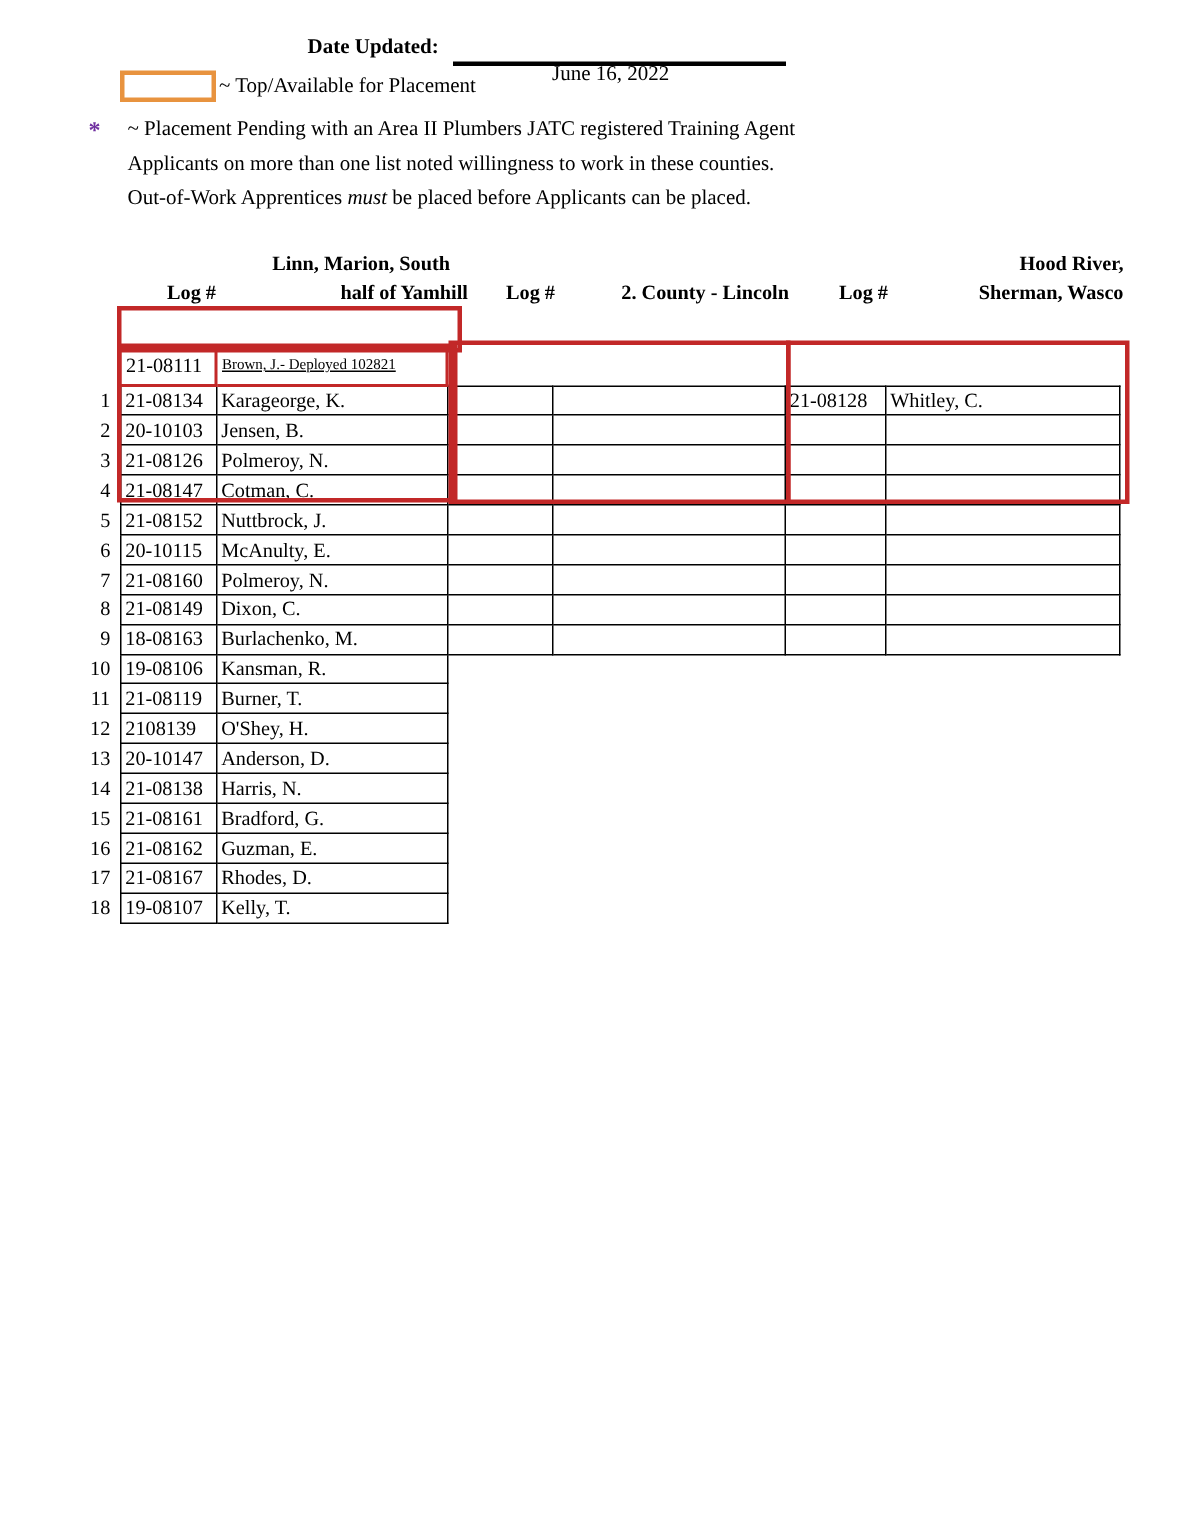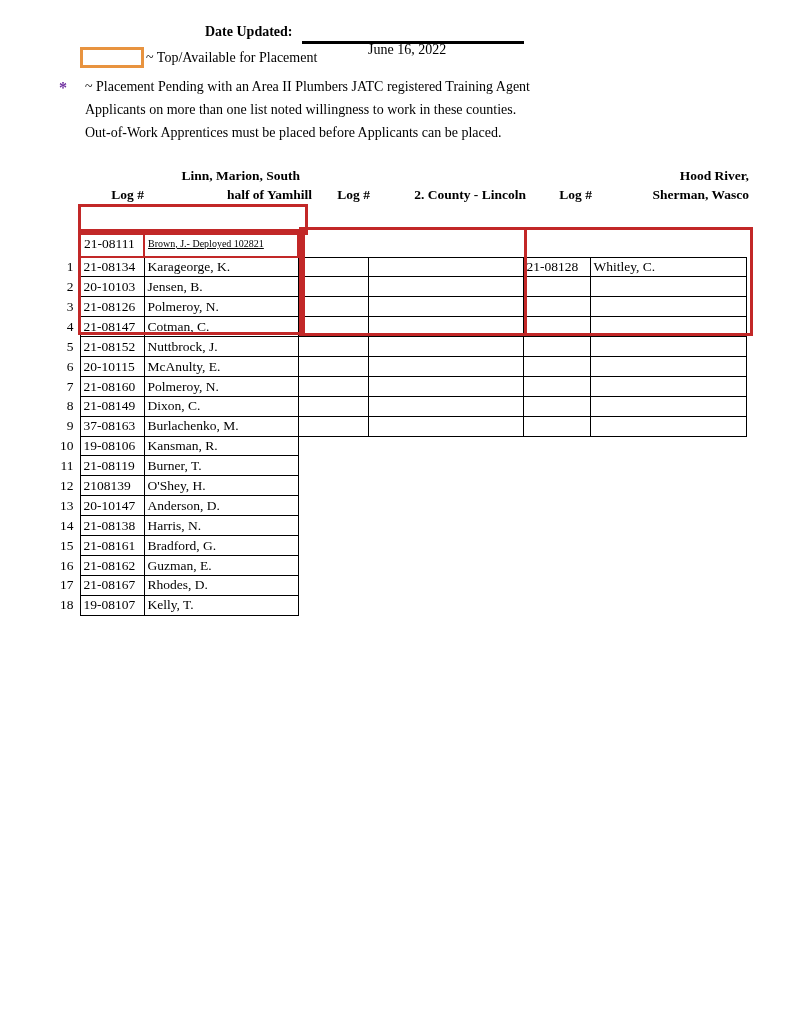--- a/index.html
+++ b/index.html
@@ -7,21 +7,21 @@
     position:relative;
     width:791px;height:920px;
     background:#ffffff;
     font-family:"Liberation Serif", serif;
     color:#000;
     overflow:hidden;
   }
   .abs{position:absolute;}
   .txt{font-size:14px;white-space:nowrap;}
   .bold{font-weight:bold;}
-  .italic{}
+  .italic{font-style:italic;}
   
   #date-underline{
     left:302px;top:41px;width:222px;height:3px;background:#000;
   }
   
   #top-box{
     left:80px;top:47px;width:58px;height:15px;
     background:#fff;border:3px solid var(--box-orange,#e8933f);
   }
   #pending-marker{
@@ -169,21 +169,21 @@
           <td class="num">8</td>
           <td class="b">21-08149</td>
           <td class="b">Dixon, C.</td>
           <td class="b"></td>
           <td class="b"></td>
           <td class="b"></td>
           <td class="b"></td>
         </tr>
         <tr>
           <td class="num">9</td>
-          <td class="b">37-08163</td>
+          <td class="b">18-08163</td>
           <td class="b">Burlachenko, M.</td>
           <td class="b"></td>
           <td class="b"></td>
           <td class="b"></td>
           <td class="b"></td>
         </tr>
         <tr>
           <td class="num">10</td>
           <td class="b">19-08106</td>
           <td class="b">Kansman, R.</td>

